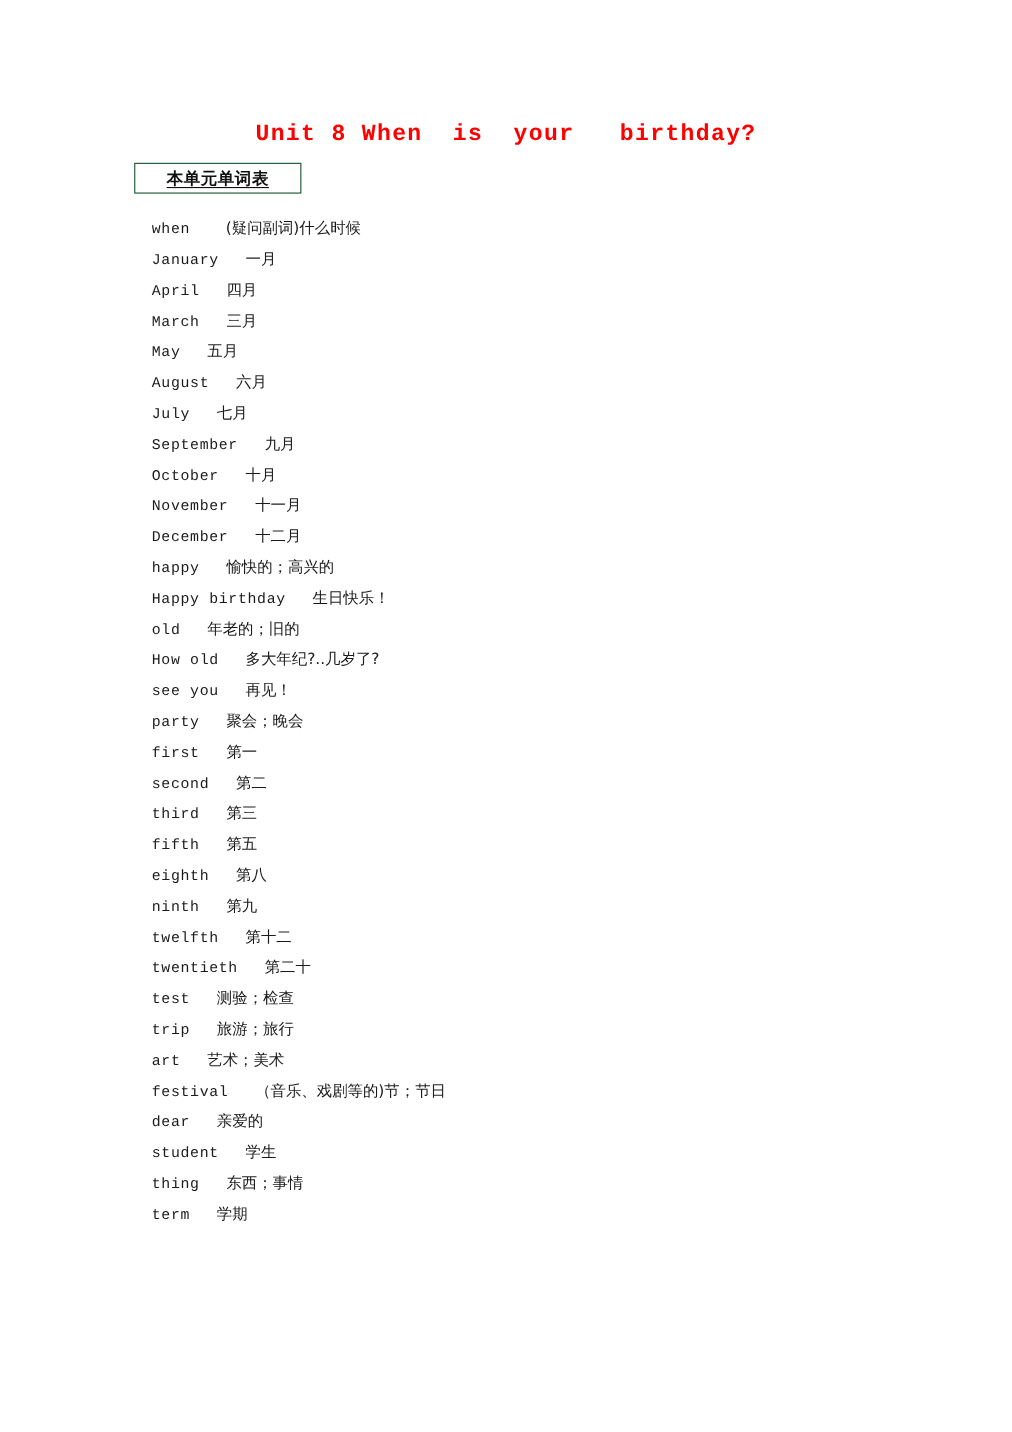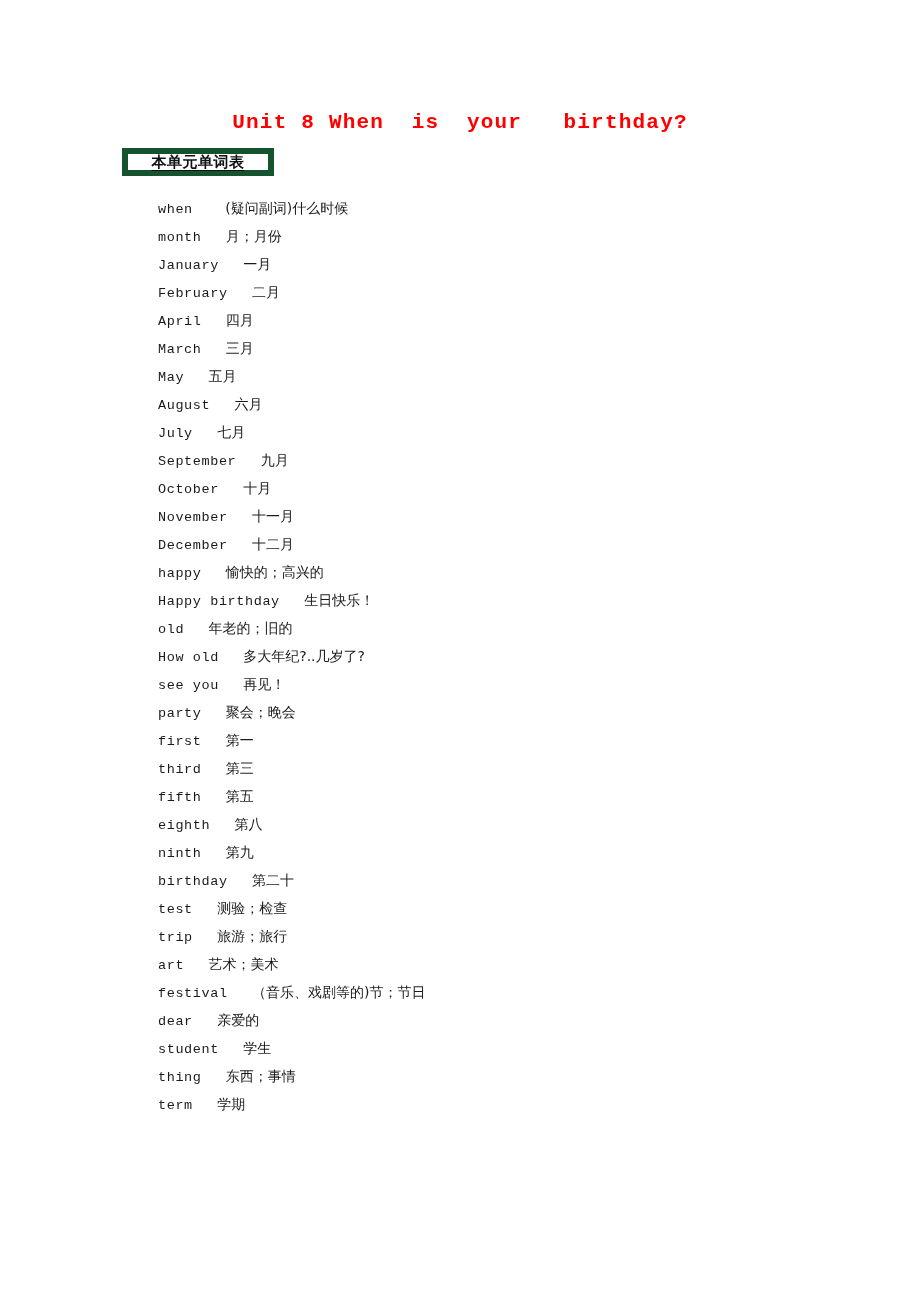--- a/index.html
+++ b/index.html
@@ -41,21 +41,21 @@
     line-height: 26px;
   }
 
   
   .section-box {
     position: absolute;
     left: 122px;
     top: 148px;
     width: 152px;
     height: 28px;
-    border: 6px solid #14532d;
+    border: 1px solid #14532d;
     box-sizing: border-box;
     display: flex;
     align-items: center;
     justify-content: center;
   }
   .section-box-label {
     font-family: "DejaVu Sans", "Liberation Sans", sans-serif;
     font-size: 15px;
     font-weight: bold;
     color: #111111;
@@ -65,21 +65,20 @@
     line-height: 18px;
     white-space: pre;
   }
 
   
   .word-list {
     position: absolute;
     left: 138px;
     top: 194px;
     width: 700px;
-    margin-left: 20px;
   }
   .word-row {
     height: 28px;
     line-height: 28px;
     white-space: pre;
     font-size: 13.5px;
     color: #1a1a1a;
     display: block;
   }
   .word-en {
@@ -107,44 +106,44 @@
 <div class="page">
 
   <div class="doc-title">Unit 8 When  is  your   birthday?</div>
 
   <div class="section-box">
     <span class="section-box-label">本单元单词表</span>
   </div>
 
   <div class="word-list">
       <div class="word-row"><span class="word-en">when</span><span class="word-gap">    </span><span class="word-cn">(疑问副词)什么时候</span></div>
-      <div class="word-row"><span class="word-en">month</span><span class="word-gap">   </span><span class="word-cn">月；月份</span></div>
       <div class="word-row"><span class="word-en">January</span><span class="word-gap">   </span><span class="word-cn">一月</span></div>
-      <div class="word-row"><span class="word-en">February</span><span class="word-gap">   </span><span class="word-cn">二月</span></div>
       <div class="word-row"><span class="word-en">April</span><span class="word-gap">   </span><span class="word-cn">四月</span></div>
       <div class="word-row"><span class="word-en">March</span><span class="word-gap">   </span><span class="word-cn">三月</span></div>
       <div class="word-row"><span class="word-en">May</span><span class="word-gap">   </span><span class="word-cn">五月</span></div>
       <div class="word-row"><span class="word-en">August</span><span class="word-gap">   </span><span class="word-cn">六月</span></div>
       <div class="word-row"><span class="word-en">July</span><span class="word-gap">   </span><span class="word-cn">七月</span></div>
       <div class="word-row"><span class="word-en">September</span><span class="word-gap">   </span><span class="word-cn">九月</span></div>
       <div class="word-row"><span class="word-en">October</span><span class="word-gap">   </span><span class="word-cn">十月</span></div>
       <div class="word-row"><span class="word-en">November</span><span class="word-gap">   </span><span class="word-cn">十一月</span></div>
       <div class="word-row"><span class="word-en">December</span><span class="word-gap">   </span><span class="word-cn">十二月</span></div>
       <div class="word-row"><span class="word-en">happy</span><span class="word-gap">   </span><span class="word-cn">愉快的；高兴的</span></div>
       <div class="word-row"><span class="word-en">Happy birthday</span><span class="word-gap">   </span><span class="word-cn">生日快乐！</span></div>
       <div class="word-row"><span class="word-en">old</span><span class="word-gap">   </span><span class="word-cn">年老的；旧的</span></div>
       <div class="word-row"><span class="word-en">How old</span><span class="word-gap">   </span><span class="word-cn">多大年纪?..几岁了?</span></div>
       <div class="word-row"><span class="word-en">see you</span><span class="word-gap">   </span><span class="word-cn">再见！</span></div>
       <div class="word-row"><span class="word-en">party</span><span class="word-gap">   </span><span class="word-cn">聚会；晚会</span></div>
       <div class="word-row"><span class="word-en">first</span><span class="word-gap">   </span><span class="word-cn">第一</span></div>
+      <div class="word-row"><span class="word-en">second</span><span class="word-gap">   </span><span class="word-cn">第二</span></div>
       <div class="word-row"><span class="word-en">third</span><span class="word-gap">   </span><span class="word-cn">第三</span></div>
       <div class="word-row"><span class="word-en">fifth</span><span class="word-gap">   </span><span class="word-cn">第五</span></div>
       <div class="word-row"><span class="word-en">eighth</span><span class="word-gap">   </span><span class="word-cn">第八</span></div>
       <div class="word-row"><span class="word-en">ninth</span><span class="word-gap">   </span><span class="word-cn">第九</span></div>
-      <div class="word-row"><span class="word-en">birthday</span><span class="word-gap">   </span><span class="word-cn">第二十</span></div>
+      <div class="word-row"><span class="word-en">twelfth</span><span class="word-gap">   </span><span class="word-cn">第十二</span></div>
+      <div class="word-row"><span class="word-en">twentieth</span><span class="word-gap">   </span><span class="word-cn">第二十</span></div>
       <div class="word-row"><span class="word-en">test</span><span class="word-gap">   </span><span class="word-cn">测验；检查</span></div>
       <div class="word-row"><span class="word-en">trip</span><span class="word-gap">   </span><span class="word-cn">旅游；旅行</span></div>
       <div class="word-row"><span class="word-en">art</span><span class="word-gap">   </span><span class="word-cn">艺术；美术</span></div>
       <div class="word-row"><span class="word-en">festival</span><span class="word-gap">   </span><span class="word-cn">（音乐、戏剧等的)节；节日</span></div>
       <div class="word-row"><span class="word-en">dear</span><span class="word-gap">   </span><span class="word-cn">亲爱的</span></div>
       <div class="word-row"><span class="word-en">student</span><span class="word-gap">   </span><span class="word-cn">学生</span></div>
       <div class="word-row"><span class="word-en">thing</span><span class="word-gap">   </span><span class="word-cn">东西；事情</span></div>
       <div class="word-row"><span class="word-en">term</span><span class="word-gap">   </span><span class="word-cn">学期</span></div>
     </div>
 

